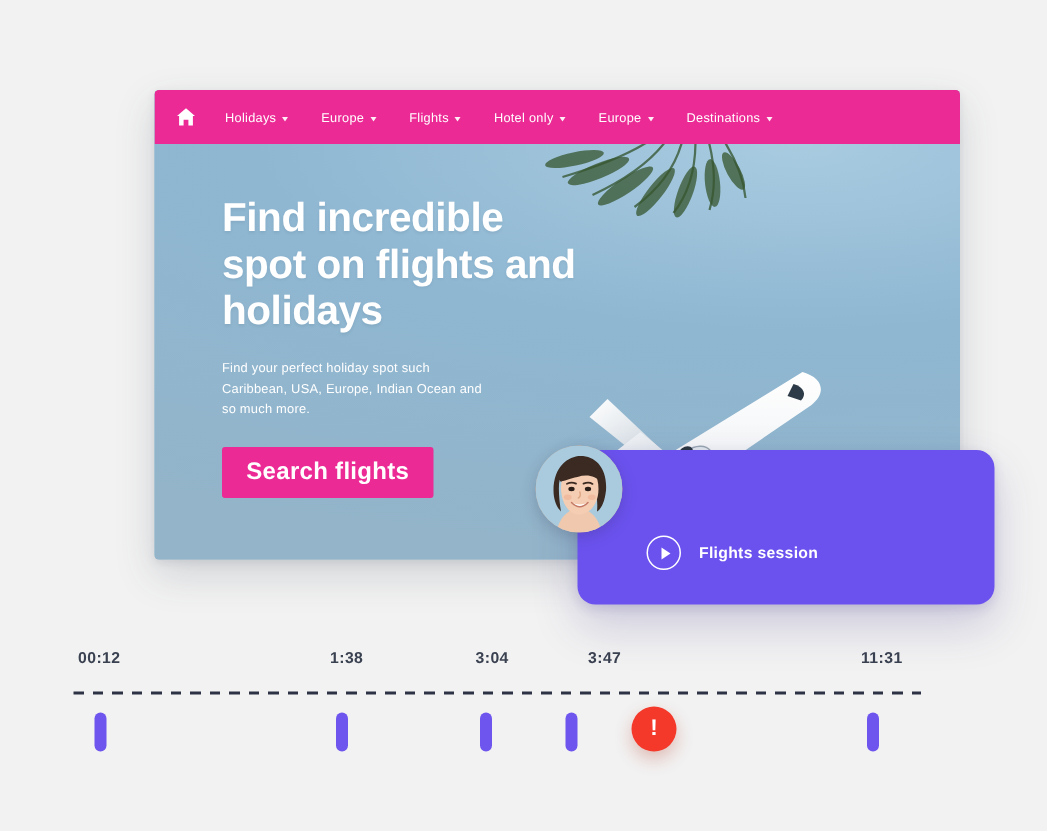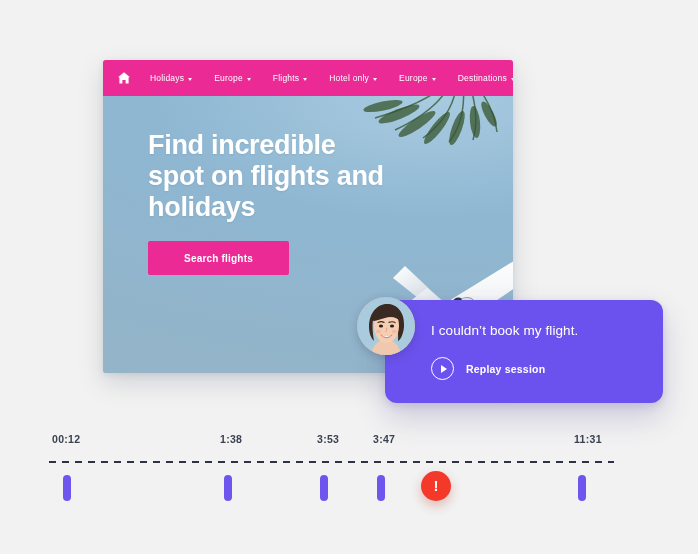--- a/index.html
+++ b/index.html
@@ -8,21 +8,21 @@
     background:#f2f2f2;
     font-family:"Liberation Sans", sans-serif;
     overflow:hidden;
     position:relative;
   }
 
   
   #preview-card {
     position:absolute;
     left:103px; top:60px;
-    width:410px; height:313px;
+    width:537px; height:313px;
     border-radius:3px;
     overflow:hidden;
     background:#8cb5ce;
     box-shadow:0 10px 26px rgba(60,70,90,.18), 0 2px 6px rgba(60,70,90,.10);
   }
 
   
   #site-nav {
     position:relative;
     height:36px;
@@ -96,21 +96,21 @@
     letter-spacing:.15px;
     max-width:176px;
   }
   #search-flights-button {
     margin-top:18px;
     width:141px; height:34px;
     background:#ec2a95;
     border:none;
     border-radius:2px;
     color:#ffffff;
-    font-size:10px;
+    font-size:16px;
     font-weight:bold;
     letter-spacing:.2px;
     cursor:pointer;
     font-family:"Liberation Sans", sans-serif;
   }
 
   
   #avatar {
     position:absolute;
     left:357px; top:297px;
@@ -307,20 +307,21 @@
         <circle cx="102" cy="92" r="3.2"></circle>
         <rect x="126" y="100" width="3" height="9" transform="rotate(-36 126 100)"></rect>
         <circle cx="124" cy="110" r="3.2"></circle>
       </g>
 
       <path d="M96 108 L80 118 C74 120 70 116 72 112 L90 100 Z" fill="#aeb9c3" opacity=".55"></path>
     </svg>
 
     <div id="hero-copy">
       <h1 id="hero-title">Find incredible spot on flights and holidays</h1>
+      <p id="hero-sub">Find your perfect holiday spot such Caribbean, USA, Europe, Indian Ocean and so much more.</p>
       <button id="search-flights-button">Search flights</button>
     </div>
   </div>
 </div>
 
 <div id="avatar">
   <svg width="58" height="58" viewBox="0 0 58 58" aria-hidden="true">
     <rect width="58" height="58" fill="#a9cbdd"></rect>
 
     <path d="M14 58 C16 46 24 42 29 42 C34 42 42 46 44 58 Z" fill="#f0c8ad"></path>
@@ -341,35 +342,34 @@
 
     <path d="M24 38 Q29.5 43 35 38 Q29.5 40.5 24 38 Z" fill="#ffffff"></path>
     <path d="M24 38 Q29.5 43.6 35 38" stroke="#c47a66" stroke-width="1" fill="none" stroke-linecap="round"></path>
 
     <ellipse cx="21.5" cy="34.5" rx="2.6" ry="1.8" fill="#eda98c" opacity=".5"></ellipse>
     <ellipse cx="37.5" cy="34.5" rx="2.6" ry="1.8" fill="#eda98c" opacity=".5"></ellipse>
   </svg>
 </div>
 
 <div id="session-card">
-  <div id="session-quote">I couldn’t book my flight.</div>
   <div id="replay-row">
     <span id="play-icon">
         <i class="tri"></i>
       </span>
-    <span id="replay-label">Replay session</span>
+    <span id="replay-label">Flights session</span>
   </div>
 </div>
 
 <div id="timeline">
   <div id="timeline-labels">
     <span class="tl-label" style="left:52px">00:12</span>
     <span class="tl-label" style="left:220px">1:38</span>
-    <span class="tl-label" style="left:317px">3:53</span>
-    <span class="tl-label" style="left:373px">3:47</span>
+    <span class="tl-label" style="left:317px">3:04</span>
+    <span class="tl-label" style="left:392px">3:47</span>
     <span class="tl-label" style="left:574px">11:31</span>
   </div>
 
   <div id="timeline-track"></div>
 
   <div id="timeline-markers">
     <span class="tl-marker" style="left:63px"></span>
     <span class="tl-marker" style="left:224px"></span>
     <span class="tl-marker" style="left:320px"></span>
     <span class="tl-marker" style="left:377px"></span>

